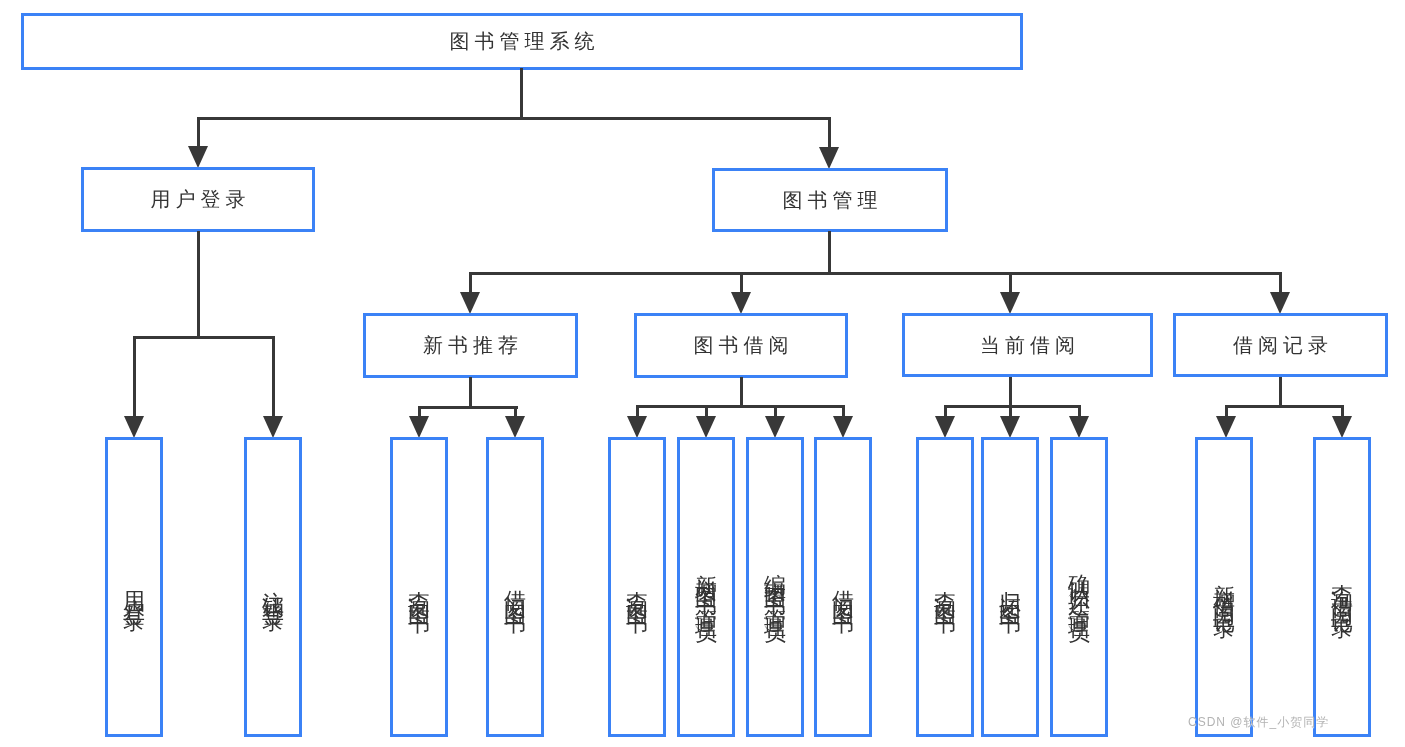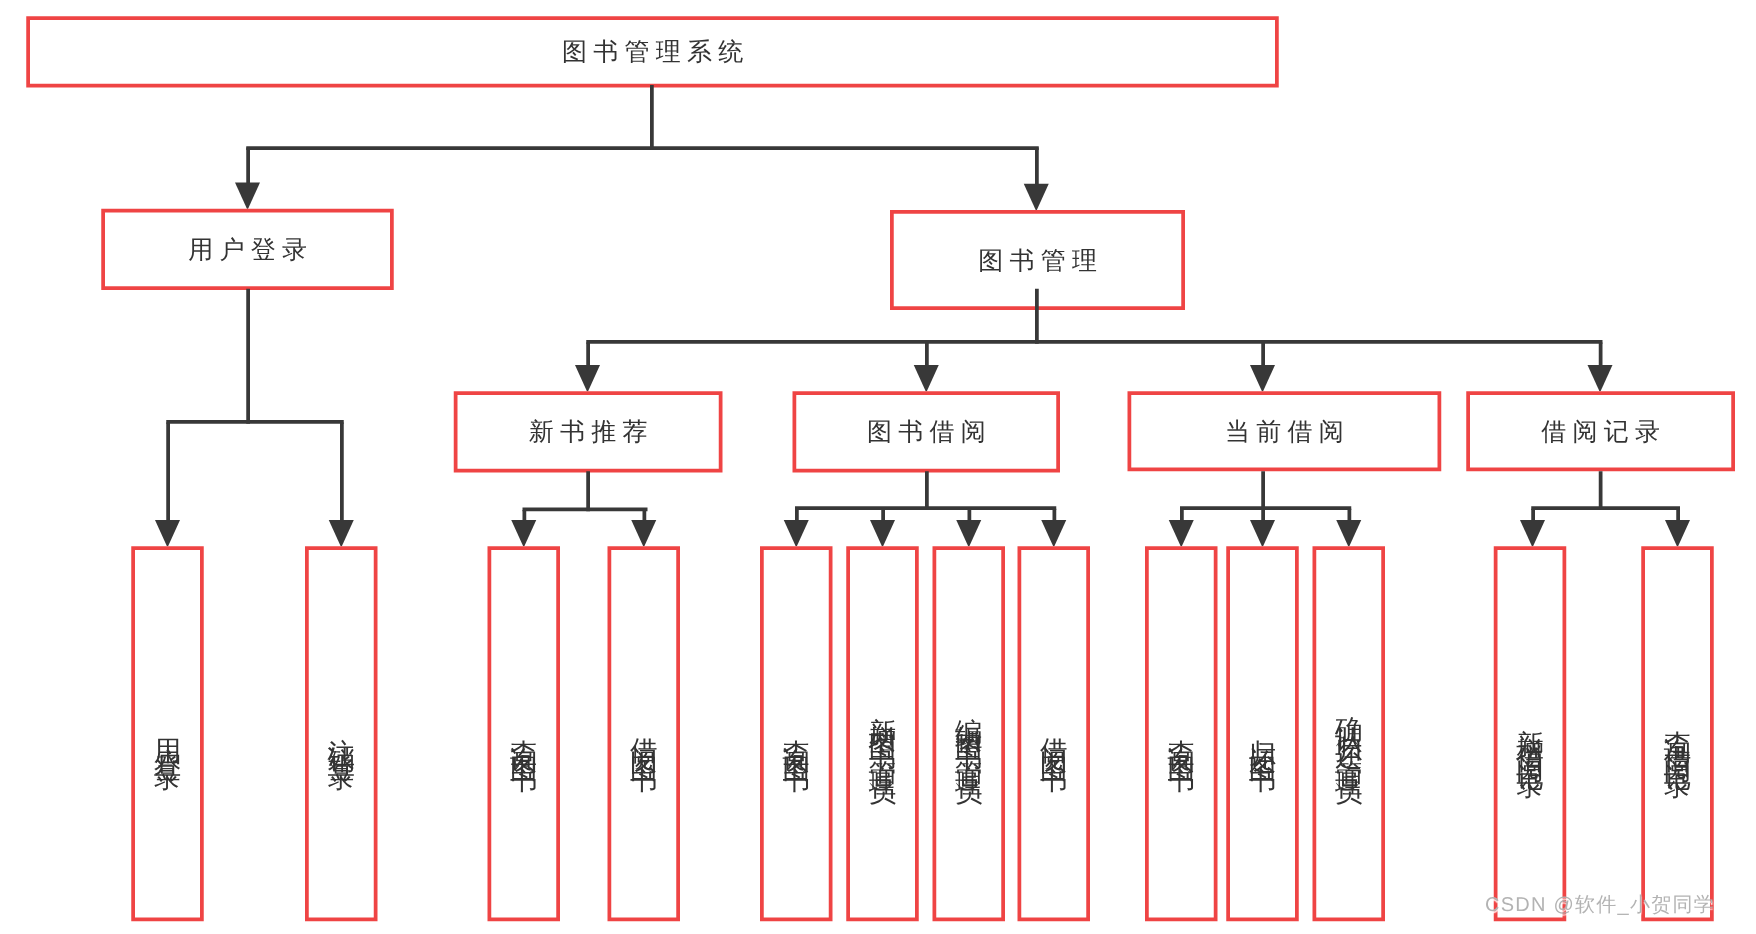--- a/index.html
+++ b/index.html
@@ -2,29 +2,29 @@
 <html><head>
 <meta charset="utf-8">
 <style>
   html,body{margin:0;padding:0;background:#ffffff;}
   .canvas{
     position:relative;width:1405px;height:747px;background:#ffffff;overflow:hidden;
     font-family:"Liberation Sans","DejaVu Sans",sans-serif;color:#333333;
   }
   
   .box{
-    position:absolute;background:#ffffff;border:3px solid #ef4444;box-sizing:border-box;
+    position:absolute;background:#ffffff;border:3px solid #3b82f6;box-sizing:border-box;
     display:flex;align-items:center;justify-content:center;
   }
   .hl{font-size:20px;letter-spacing:5px;text-indent:5px;white-space:nowrap;}
   .vbox{width:58px;top:437px;height:300px;}
   .vl{writing-mode:vertical-rl;text-orientation:mixed;font-size:22px;letter-spacing:7px;line-height:1;}
   .b-root{left:21px;top:13px;width:1002px;height:57px;}
   .b-user{left:81px;top:167px;width:234px;height:65px;}
-  .b-book{left:712px;top:168px;width:236px;height:80px;}
+  .b-book{left:712px;top:168px;width:236px;height:64px;}
   .b-l31{left:363px;top:313px;width:215px;height:65px;}
   .b-l32{left:634px;top:313px;width:214px;height:65px;}
   .b-l33{left:902px;top:313px;width:251px;height:64px;}
   .b-l34{left:1173px;top:313px;width:215px;height:64px;text-align:center;}
   .vA1{left:105px;} .vA2{left:244px;}
   .vB1{left:390px;} .vB2{left:486px;}
   .vC1{left:608px;} .vC2{left:677px;} .vC3{left:746px;} .vC4{left:814px;}
   .vD1{left:916px;} .vD2{left:981px;} .vD3{left:1050px;}
   .vE1{left:1195px;} .vE2{left:1313px;}
   
@@ -62,21 +62,21 @@
   .ar-C2{left:696px;top:407px;height:31px;}
   .ar-C3{left:765px;top:407px;height:31px;}
   .ar-C4{left:833px;top:407px;height:31px;}
   .ar-D1{left:935px;top:407px;height:31px;}
   .ar-D2{left:1000px;top:407px;height:31px;}
   .ar-D3{left:1069px;top:407px;height:31px;}
   .ar-E1{left:1216px;top:407px;height:31px;}
   .ar-E2{left:1332px;top:407px;height:31px;}
   
   .watermark{
-    position:absolute;left:1188px;top:714px;font-size:16px;letter-spacing:1px;
+    position:absolute;left:1188px;top:714px;font-size:12px;letter-spacing:1px;
     color:#b3b3b3;white-space:nowrap;text-shadow:0 1px 1px #ffffff;
   }
 </style>
 </head>
 <body>
 
 <div class="canvas">
 
   <div class="box b-root hl">图书管理系统</div>
 

